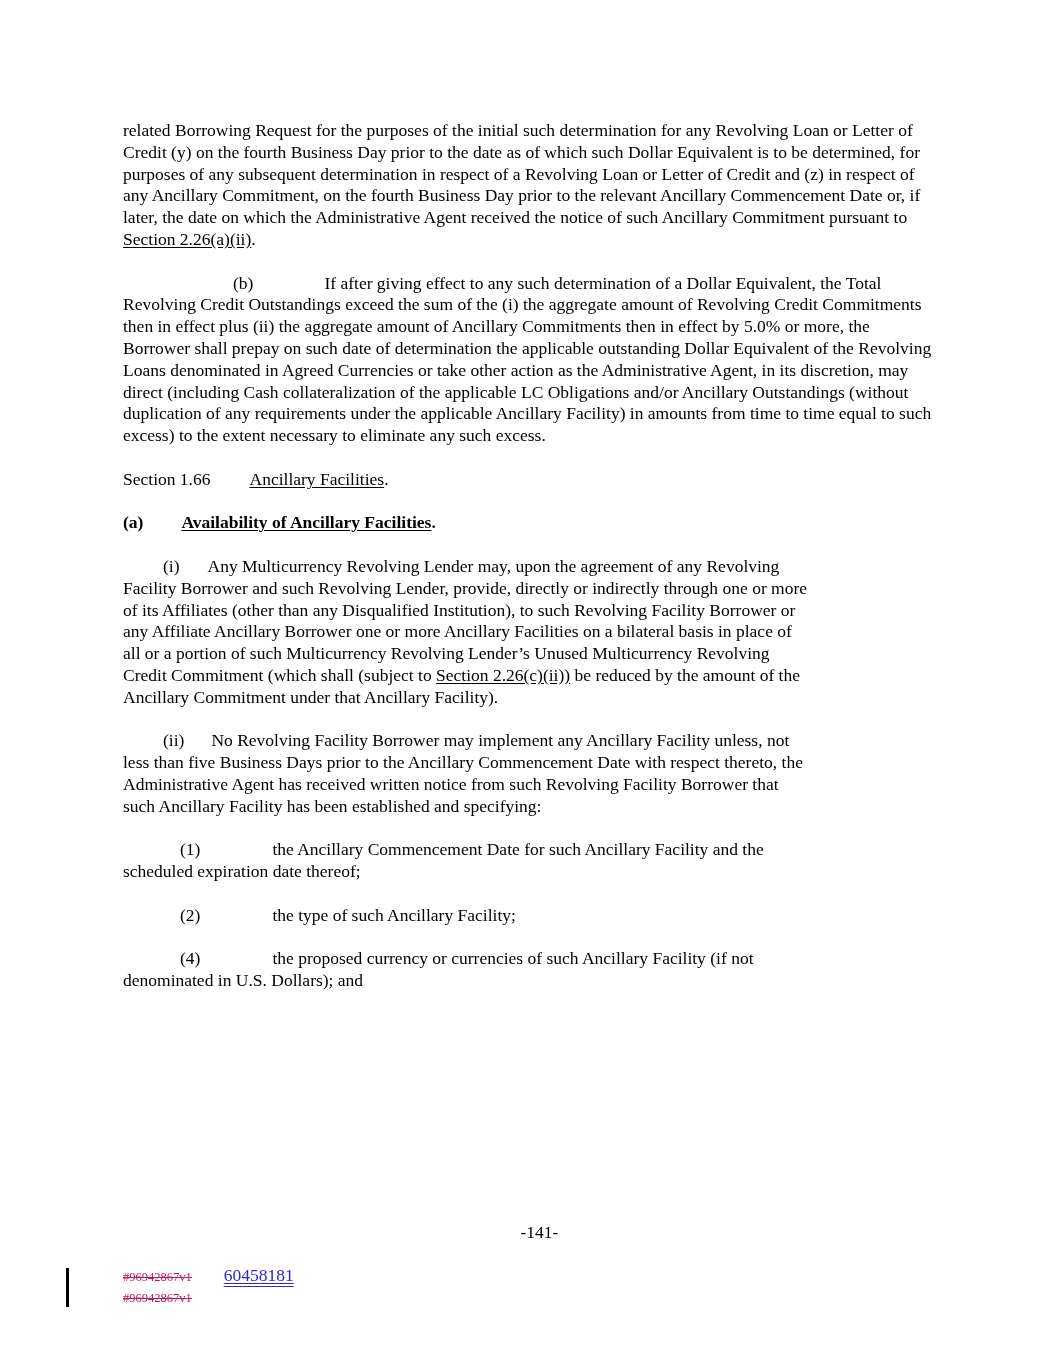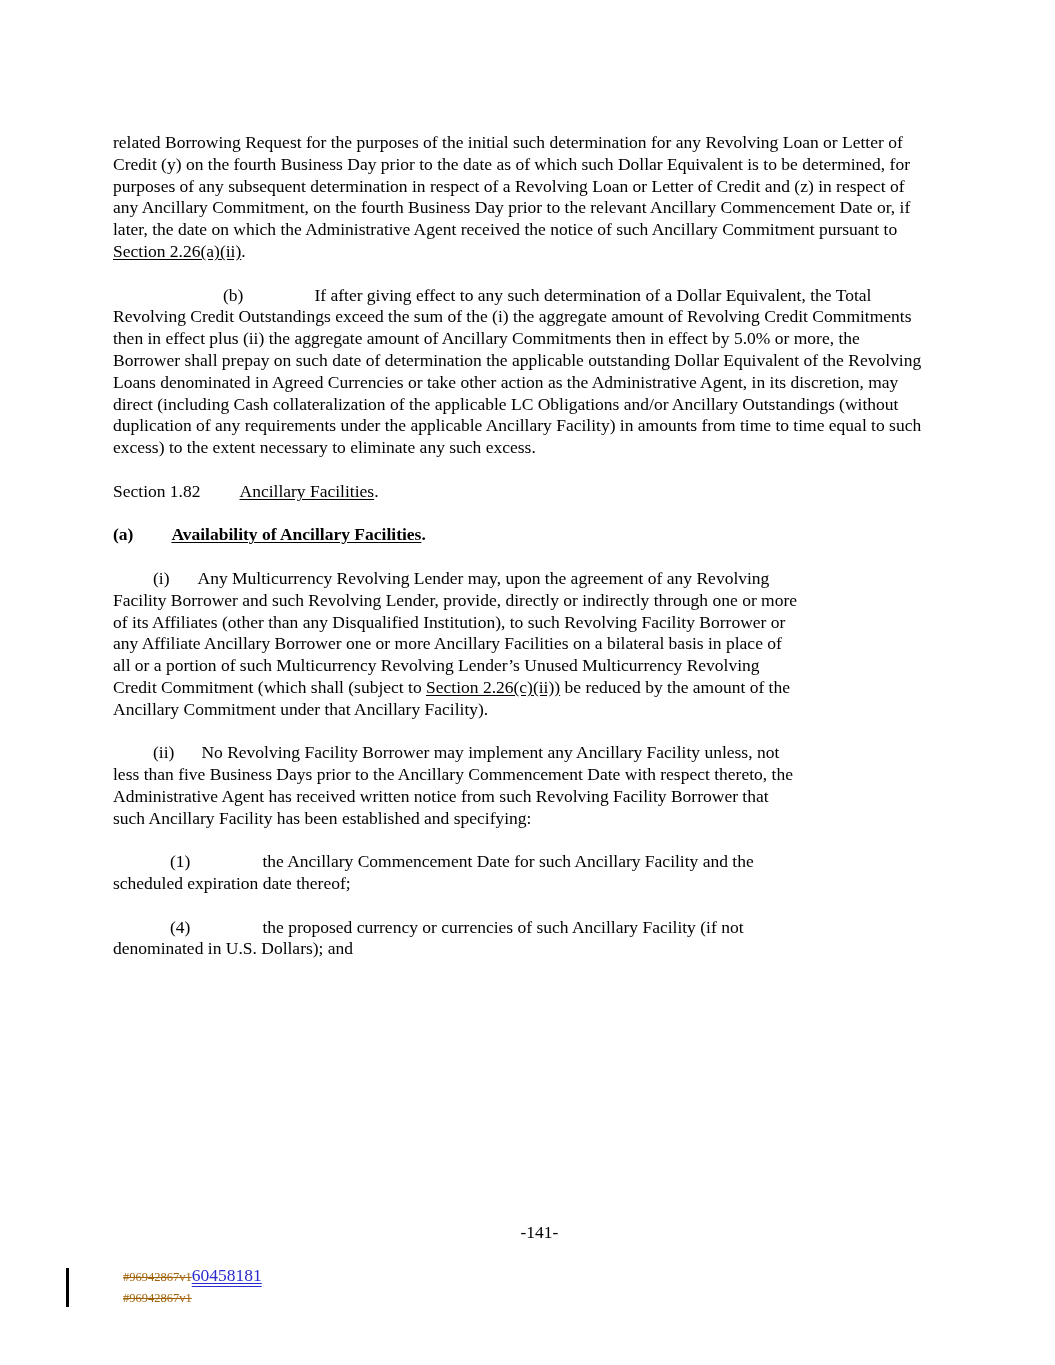--- a/index.html
+++ b/index.html
@@ -2,57 +2,58 @@
 <html><head>
 <meta charset="utf-8">
 <style>
   html,body { margin:0; padding:0; background:#ffffff; }
   .page {
     position:relative; width:1055px; height:1365px; background:#ffffff;
     font-family:"Liberation Serif","DejaVu Serif",serif;
     font-size:17.5px; line-height:21.8px; color:#000000;
     overflow:hidden;
   }
-  .content { position:absolute; left:113px; top:120px; width:810px;margin-top:12px; }
+  .content { position:absolute; left:123px; top:120px; width:810px; }
   .content p { margin:0 0 21.8px 0; }
   .ind-first { text-indent:110px; }
   .sec-head { margin-left:55px; }
   .sub-head { margin-left:125px;font-weight:bold; }
   .block { margin-left:120px; width:688px; text-indent:40px; }
   .item { margin-left:167px; width:650px; text-indent:57px; }
   .tab { display:inline-block; }
   .w71 { width:71px; } .w39 { width:39px; } .w38 { width:38px; }
   .w28 { width:28px; } .w27 { width:27px; } .w72 { width:72px; }
   .u { text-decoration:underline; text-underline-offset:2px; }
   .page-number { position:absolute; top:1222px; left:12px; width:1055px; text-align:center; }
   .changebar { position:absolute; left:66px; top:1268px; width:3px; height:39px; background:#000000; }
   .rev { position:absolute; left:123px; top:1266px; line-height:19px; white-space:nowrap; }
-  .del { color:#a16207; font-size:12.5px; text-decoration:line-through; }
-  .ins { color:#2a2ace; font-size:17.5px; text-decoration-line:underline; text-decoration-style:double; text-underline-offset:2px; }
+  .del { color:#be185d; font-size:12.5px; text-decoration:line-through; }
+  .ins { color:#2a2ace; font-size:17.5px; text-decoration-line:underline; text-decoration-style:double; text-underline-offset:2px;margin-left:32px; }
 </style>
 </head>
 <body>
 
 <div class="page">
   <div class="content">
 
     <p><span>related Borrowing Request for the purposes of the initial such determination for any Revolving Loan or Letter of Credit (y) on the fourth Business Day prior to the date as of which such Dollar Equivalent is to be determined, for purposes of any subsequent determination in respect of a Revolving Loan or Letter of Credit and (z) in respect of any Ancillary Commitment, on the fourth Business Day prior to the relevant Ancillary Commencement Date or, if later, the date on which the Administrative Agent received the notice of such Ancillary Commitment pursuant to </span><span class="u">Section 2.26(a)(ii)</span><span>.</span></p>
 
     <p class="ind-first"><span>(b)</span><span class="tab w71"></span><span>If after giving effect to any such determination of a Dollar Equivalent, the Total Revolving Credit Outstandings exceed the sum of the (i) the aggregate amount of Revolving Credit Commitments then in effect plus (ii) the aggregate amount of Ancillary Commitments then in effect by 5.0% or more, the Borrower shall prepay on such date of determination the applicable outstanding Dollar Equivalent of the Revolving Loans denominated in Agreed Currencies or take other action as the Administrative Agent, in its discretion, may direct (including Cash collateralization of the applicable LC Obligations and/or Ancillary Outstandings (without duplication of any requirements under the applicable Ancillary Facility) in amounts from time to time equal to such excess) to the extent necessary to eliminate any such excess.</span></p>
 
-    <p class="sec-head"><span>Section 1.82</span><span class="tab w39"></span><span class="u">Ancillary Facilities</span><span>.</span></p>
+    <p class="sec-head"><span>Section 1.66</span><span class="tab w39"></span><span class="u">Ancillary Facilities</span><span>.</span></p>
 
     <p class="sub-head"><span>(a)</span><span class="tab w38"></span><span class="u">Availability of Ancillary Facilities</span><span>.</span></p>
 
     <p class="block"><span>(i)</span><span class="tab w28"></span><span>Any Multicurrency Revolving Lender may, upon the agreement of any Revolving Facility Borrower and such Revolving Lender, provide, directly or indirectly through one or more of its Affiliates (other than any Disqualified Institution), to such Revolving Facility Borrower or any Affiliate Ancillary Borrower one or more Ancillary Facilities on a bilateral basis in place of all or a portion of such Multicurrency Revolving Lender’s Unused Multicurrency Revolving Credit Commitment (which shall (subject to </span><span class="u">Section 2.26(c)(ii))</span><span> be reduced by the amount of the Ancillary Commitment under that Ancillary Facility).</span></p>
 
     <p class="block"><span>(ii)</span><span class="tab w27"></span><span>No Revolving Facility Borrower may implement any Ancillary Facility unless, not less than five Business Days prior to the Ancillary Commencement Date with respect thereto, the Administrative Agent has received written notice from such Revolving Facility Borrower that such Ancillary Facility has been established and specifying:</span></p>
 
     <p class="item"><span>(1)</span><span class="tab w72"></span><span>the Ancillary Commencement Date for such Ancillary Facility and the scheduled expiration date thereof;</span></p>
 
+    <p class="item"><span>(2)</span><span class="tab w72"></span><span>the type of such Ancillary Facility;</span></p>
 
 
     <p class="item"><span>(4)</span><span class="tab w72"></span><span>the proposed currency or currencies of such Ancillary Facility (if not denominated in U.S. Dollars); and</span></p>
 
   </div>
 
   <div class="page-number">-141-</div>
 
   <div class="changebar"></div>
 

